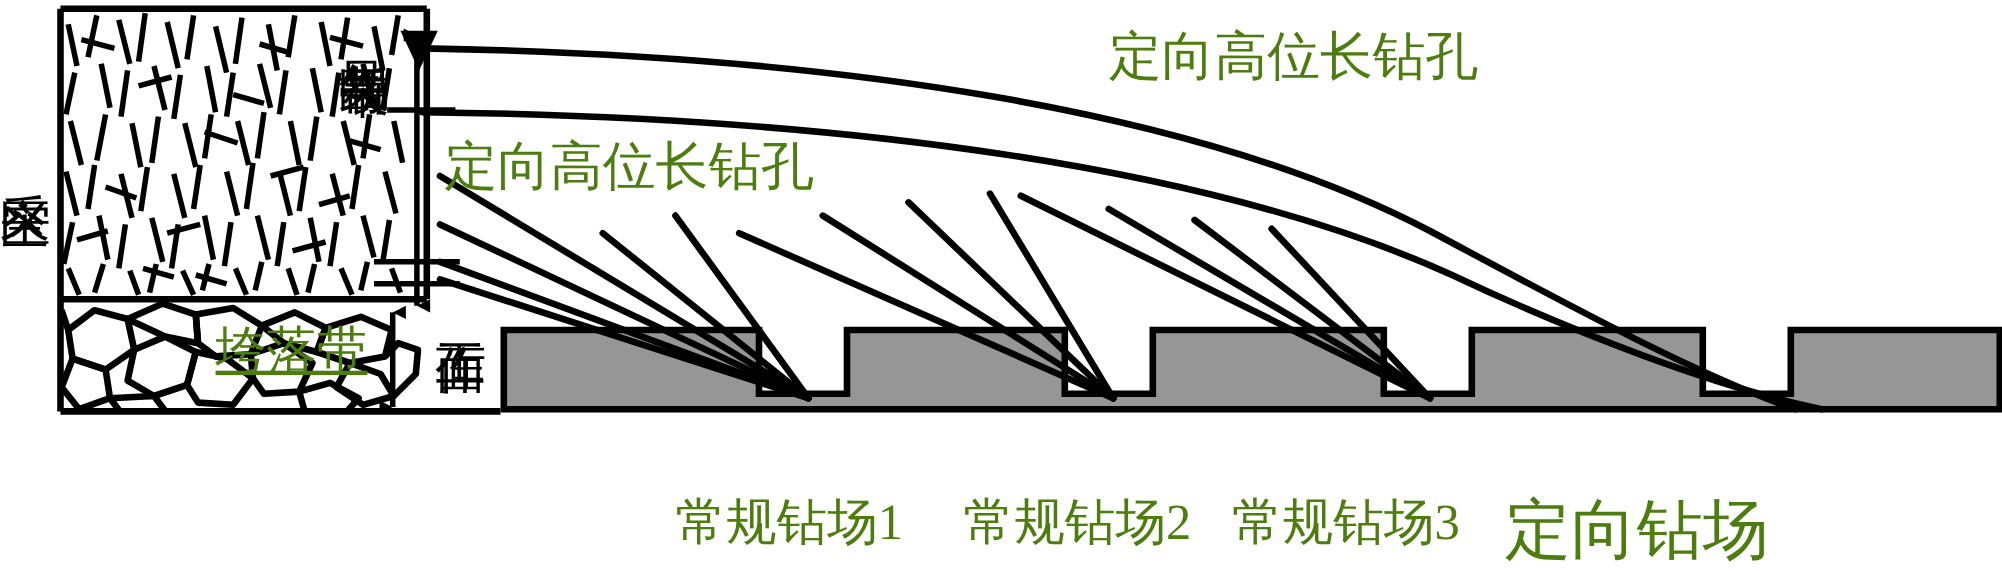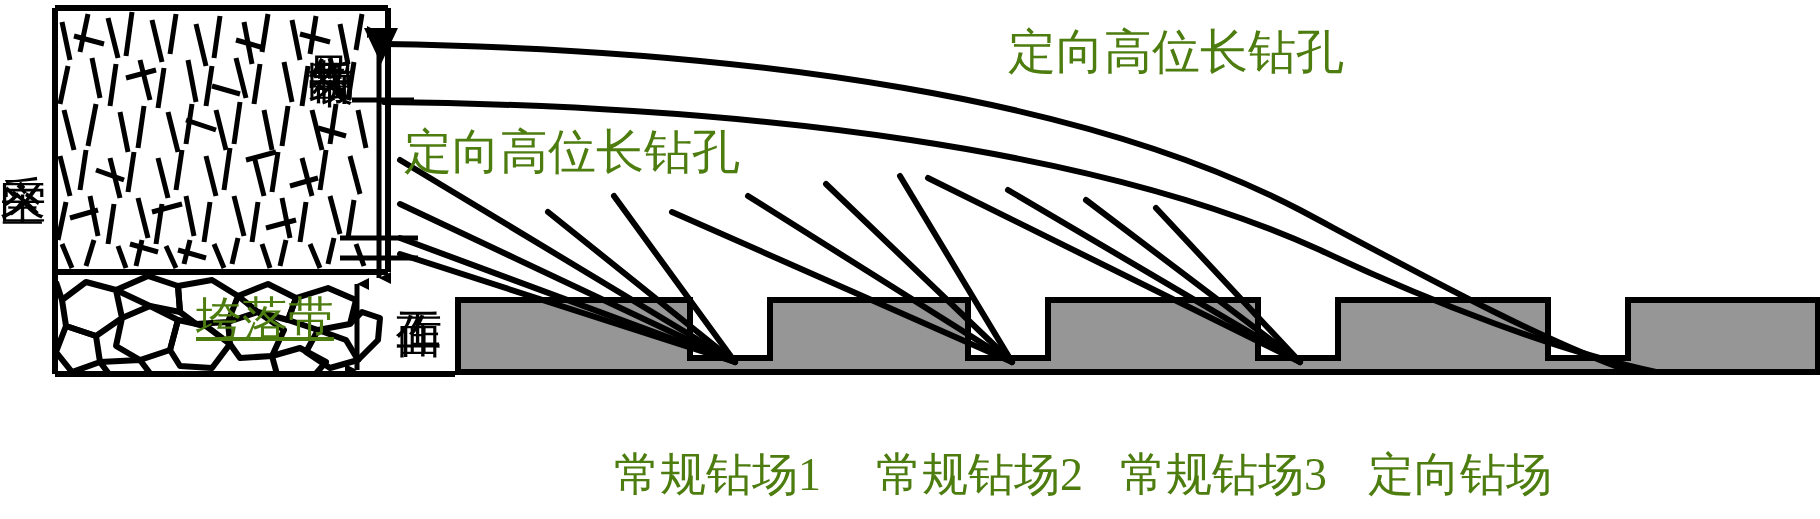--- a/index.html
+++ b/index.html
@@ -215,15 +215,15 @@
   <div class="lbl" style="left:1008px;top:28px;font-size:48px;">定向高位长钻孔</div>
 
   <div class="lbl" style="left:404px;top:128px;font-size:48px;">定向高位长钻孔</div>
 
   <div class="lbl" style="left:614px;top:452px;font-size:46px;">常规钻场1</div>
 
   <div class="lbl" style="left:876px;top:452px;font-size:46px;text-align:center;">常规钻场2</div>
 
   <div class="lbl" style="left:1120px;top:452px;font-size:46px;">常规钻场3</div>
 
-  <div class="lbl" style="left:1368px;top:452px;font-size:46px;text-align:right;">定向钻场</div>
+  <div class="lbl" style="left:1368px;top:452px;font-size:60px;text-align:right;">定向钻场</div>
 
 </div>
 
 </body></html>

